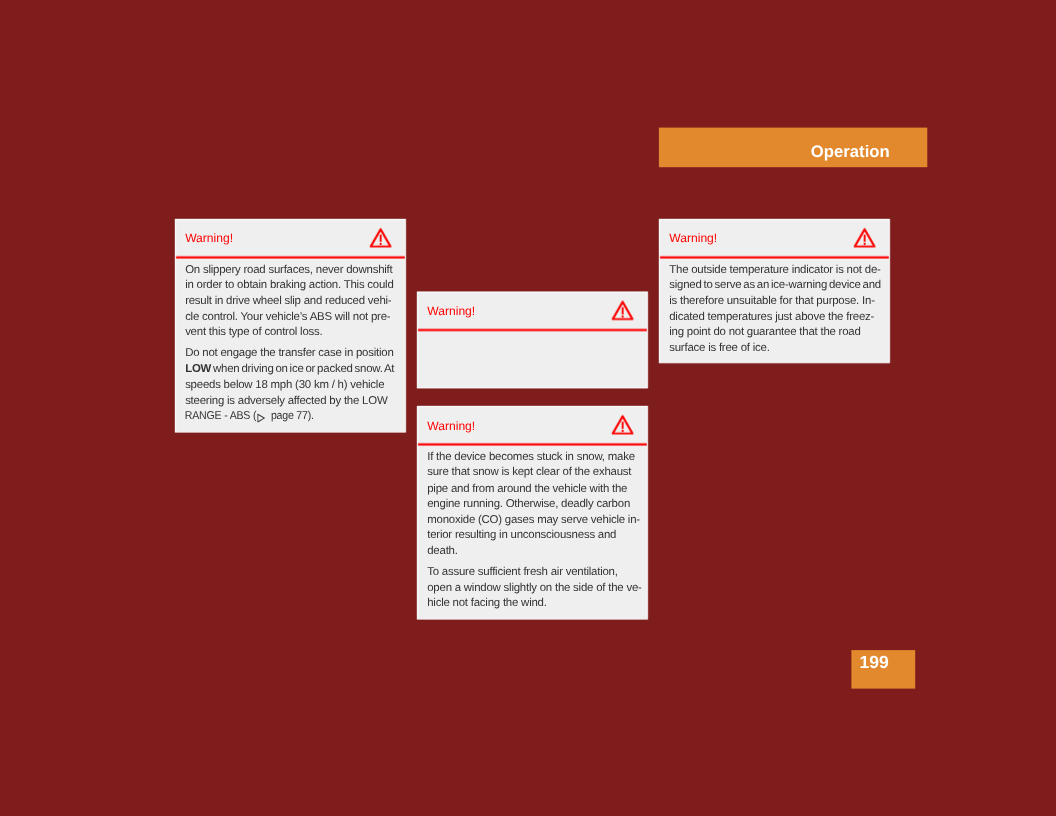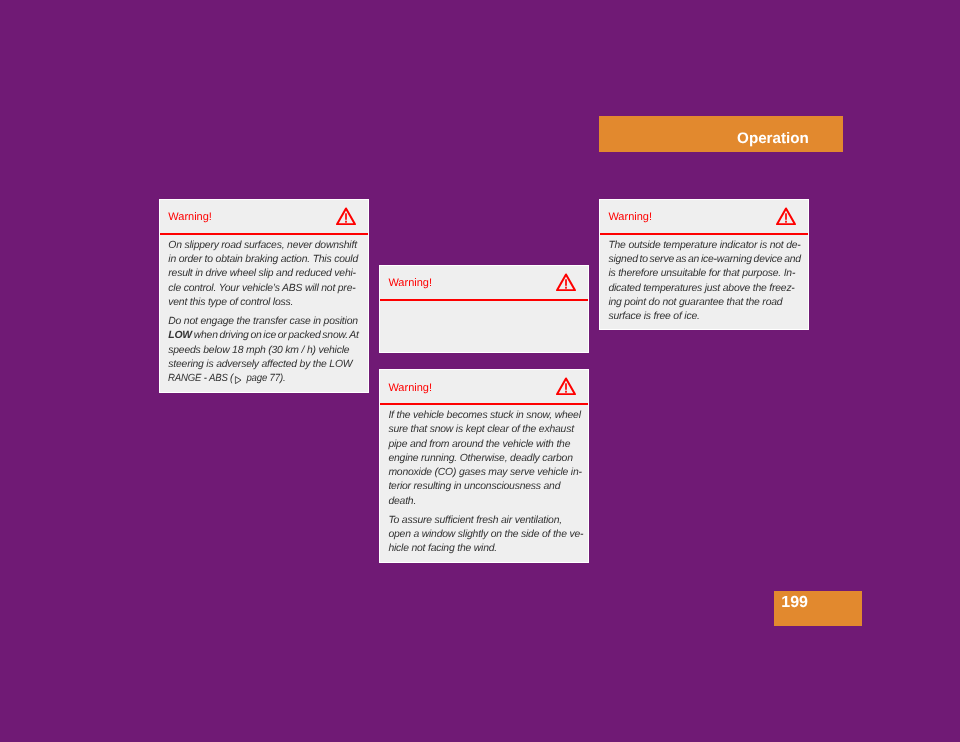--- a/index.html
+++ b/index.html
@@ -1,42 +1,42 @@
 <!DOCTYPE html>
 <html><head>
 <meta charset="utf-8">
 <style>
   html,body{margin:0;padding:0;}
   body{width:960px;height:742px;background:#000;overflow:hidden;
        font-family:"Liberation Sans",sans-serif;position:relative;
        -webkit-font-smoothing:antialiased;text-rendering:geometricPrecision;}
-  .page{position:absolute;left:0;top:0;width:960px;height:742px;background:#701a75;}
+  .page{position:absolute;left:0;top:0;width:960px;height:742px;background:#7f1d1d;}
 
   
   .section-banner{position:absolute;left:599px;top:116px;width:244px;height:36px;
       background:#e2892e;box-sizing:border-box;transform:translateZ(0);}
   .section-banner span{position:absolute;right:34.2px;top:14px;
       color:#ffffff;font-weight:bold;font-size:15.2px;line-height:17px;
       white-space:nowrap;transform:translateZ(0);}
 
   
-  .page-number{position:absolute;left:774px;top:591px;width:88px;height:35px;
+  .page-number{position:absolute;left:774px;top:591px;width:58px;height:35px;
       background:#e2892e;box-sizing:border-box;transform:translateZ(0);}
   .page-number span{position:absolute;left:7.3px;top:3.1px;
       color:#ffffff;font-weight:bold;font-size:16px;line-height:17px;transform:translateZ(0);}
 
   
   .warnbox{position:absolute;background:#efefef;box-sizing:border-box;
       border:1.2px solid #ffffff;transform:translateZ(0);}
   .wb-head{position:relative;}
   .wb-title{position:absolute;color:#fe0000;font-weight:normal;font-size:11px;
       line-height:12px;white-space:nowrap;transform:translateZ(0);}
   .wb-icon{position:absolute;}
   .wb-rule{position:absolute;background:#fe0000;}
-  .wb-body{position:absolute;font-style:italic;}
+  .wb-body{position:absolute;}
   .wb-body p{margin:0;font-size:10.4px;line-height:14.25px;color:#333333;
       letter-spacing:-0.2px;white-space:nowrap;transform:translateZ(0);}
   .wb-body p.gap{margin-top:5px;}
   b{font-weight:bold;}
   .reficon{display:inline-block;width:7.6px;height:8.2px;vertical-align:-3.0px;margin:0 2.8px 0 1.3px;}
   .tight{word-spacing:-0.95px;}
   .tight2{display:inline-block;transform:scaleX(0.926);transform-origin:left center;}
 
   
     .watermark{position:absolute;left:680.2px;top:712.8px;color:#a0a0a0;
@@ -93,21 +93,21 @@
       <div class="wb-icon" style="left:176.5px;top:7.1px;width:20px;height:18px;">
         <svg viewBox="0 0 20 18" width="20" height="18">
           <path d="M10 1.45 L19 17.15 L1 17.15 Z" fill="none" stroke="#fe0000" stroke-width="2.0" stroke-linejoin="round" stroke-linecap="round"></path>
           <rect x="9.15" y="6.3" width="1.7" height="6.5" fill="#fe0000"></rect>
           <rect x="9.15" y="13.7" width="1.7" height="2.0" fill="#fe0000"></rect>
         </svg>
       </div>
     </div>
     <div class="wb-rule" style="left:0px;top:33.2px;right:0px;height:2px;"></div>
     <div class="wb-body" style="left:8.5px;top:39.4px;right:8px;">
-      <p><span>If the vehicle becomes stuck in snow, wheel</span><br><span>sure that snow is kept clear of the exhaust</span><br><span>pipe and from around the vehicle with the</span><br><span>engine running. Otherwise, deadly carbon</span><br><span>monoxide (CO) gases may serve vehicle in-</span><br><span>terior resulting in unconsciousness and</span><br><span>death.</span></p>
+      <p><span>If the device becomes stuck in snow, make</span><br><span>sure that snow is kept clear of the exhaust</span><br><span>pipe and from around the vehicle with the</span><br><span>engine running. Otherwise, deadly carbon</span><br><span>monoxide (CO) gases may serve vehicle in-</span><br><span>terior resulting in unconsciousness and</span><br><span>death.</span></p>
       <p class="gap"><span>To assure sufficient fresh air ventilation,</span><br><span>open a window slightly on the side of the ve-</span><br><span>hicle not facing the wind.</span></p>
     </div>
   </div>
 
   <div class="warnbox" style="left:598.9px;top:198.6px;width:210.4px;height:131.3px;">
     <div class="wb-head">
       <div class="wb-title" style="left:8.5px;top:11.8px;">Warning!</div>
       <div class="wb-icon" style="left:176.5px;top:7.1px;width:20px;height:18px;">
         <svg viewBox="0 0 20 18" width="20" height="18">
           <path d="M10 1.45 L19 17.15 L1 17.15 Z" fill="none" stroke="#fe0000" stroke-width="2.0" stroke-linejoin="round" stroke-linecap="round"></path>

